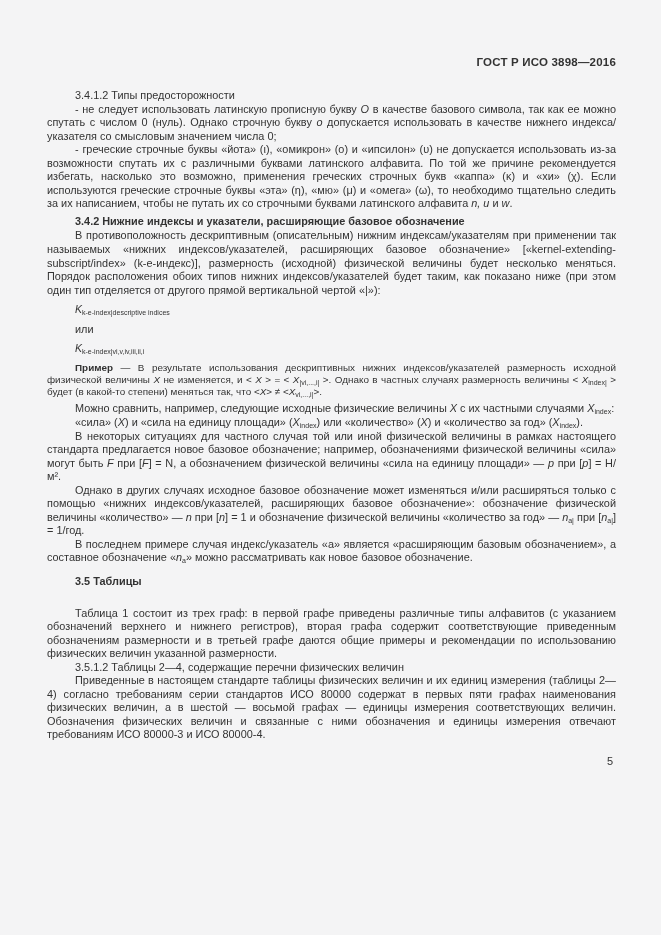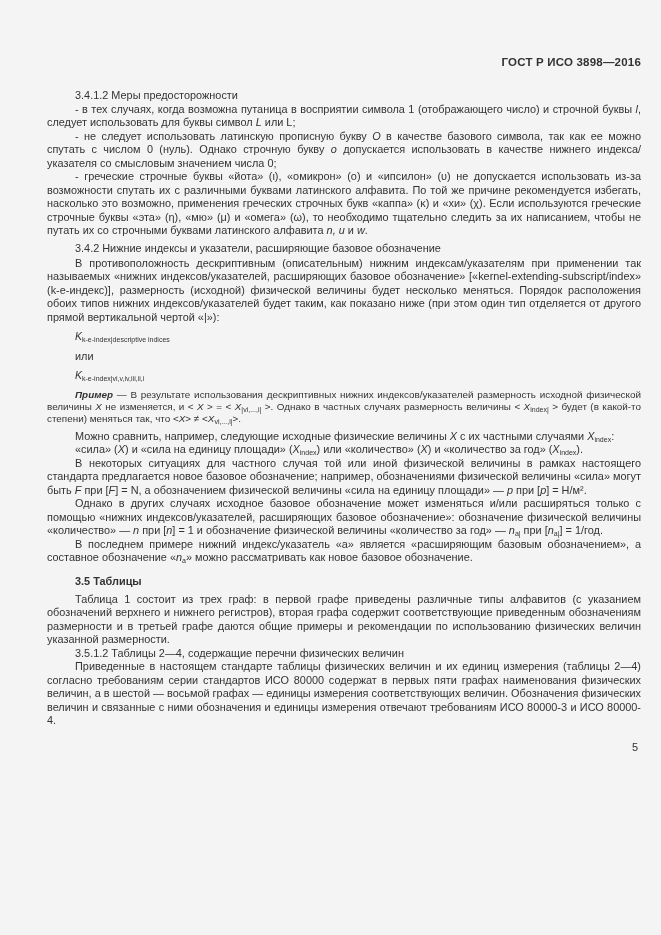--- a/index.html
+++ b/index.html
@@ -11,97 +11,96 @@
     width:661px;height:935px;
     background:var(--bg);
     color:var(--ink);
     font-family:"Liberation Sans", sans-serif;
     -webkit-font-smoothing:antialiased;
   }
   .page{
     position:relative;
     width:661px;height:935px;
     box-sizing:border-box;
-    padding:56px 20px 0 47px;
+    padding:56px 45px 0 47px;
     overflow:hidden;
   }
   .running-header{
     text-align:right;
     font-weight:bold;
     font-size:11.5px;
     line-height:12px;
     margin-bottom:21px;
     letter-spacing:0.2px;
   }
   .content p{
     margin:0;
     font-size:10.9px;
     line-height:13.55px;
     text-align:justify;
     text-indent:28px;
   }
   .content p.h{
-    font-weight:normal;
+    font-weight:bold;
     margin-top:4px;
     margin-bottom:1px;
     text-align:left;
   }
   .content p.H{
     font-weight:bold;
     margin-top:10px;
-    margin-bottom:4px;
+    margin-bottom:18px;
     text-align:left;
   }
   .content p.f{
     margin:6px 0;
     text-align:left;
     font-size:10.5px;
   }
   .content p.ex{
     font-size:9.9px;
     line-height:12.2px;
     margin:4px 0;
   }
   .content .i{font-style:italic;}
-  .content .bi{font-weight:bold;font-style:italic;}
+  .content .bi{font-weight:bold;}
   .content sub{
     font-size:7px;
     line-height:0;
     vertical-align:-2px;
     letter-spacing:0;
   }
   .page-number{
     text-align:right;
     font-size:11px;
     margin-top:13px;
     padding-right:3px;
   }
 </style>
 </head>
 <body>
 
 <div class="page">
   <div class="running-header">ГОСТ Р ИСО 3898—2016</div>
 
   <main class="content">
-      <p class="p"><span>3.4.1.2 Меры предосторожности</span></p>
-      <p class="p"><span>- в тех случаях, когда возможна путаница в восприятии символа 1 (отображающего число) и строчной буквы </span><span class="i">l</span><span>, следует использовать для буквы символ </span><span class="i">L</span><span> или L;</span></p>
+      <p class="p"><span>3.4.1.2 Типы предосторожности</span></p>
       <p class="p"><span>- не следует использовать латинскую прописную букву </span><span class="i">O</span><span> в качестве базового символа, так как ее можно спутать с числом 0 (нуль). Однако строчную букву </span><span class="i">o</span><span> допускается использовать в качестве нижнего индекса/указателя со смысловым значением числа 0;</span></p>
       <p class="p"><span>- греческие строчные буквы «йота» (ι), «омикрон» (ο) и «ипсилон» (υ) не допускается использовать из-за возможности спутать их с различными буквами латинского алфавита. По той же причине рекомендуется избегать, насколько это возможно, применения греческих строчных букв «каппа» (κ) и «хи» (χ). Если используются греческие строчные буквы «эта» (η), «мю» (μ) и «омега» (ω), то необходимо тщательно следить за их написанием, чтобы не путать их со строчными буквами латинского алфавита </span><span class="i">n, u</span><span> и </span><span class="i">w</span><span>.</span></p>
       <p class="h"><span>3.4.2 Нижние индексы и указатели, расширяющие базовое обозначение</span></p>
       <p class="p"><span>В противоположность дескриптивным (описательным) нижним индексам/указателям при применении так называемых «нижних индексов/указателей, расширяющих базовое обозначение» [«kernel-extending-subscript/index» (k-e-индекс)], размерность (исходной) физической величины будет несколько меняться. Порядок расположения обоих типов нижних индексов/указателей будет таким, как показано ниже (при этом один тип отделяется от другого прямой вертикальной чертой «|»):</span></p>
       <p class="f"><span class="i">K</span><sub>k-e-index|descriptive indices</sub></p>
       <p class="p"><span>или</span></p>
       <p class="f"><span class="i">K</span><sub>k-e-index|vi,v,iv,iii,ii,i</sub></p>
       <p class="ex"><span class="bi">Пример</span><span> — В результате использования дескриптивных нижних индексов/указателей размерность исходной физической величины </span><span class="i">X</span><span> не изменяется, и &lt; </span><span class="i">X</span><span> &gt; = &lt; </span><span class="i">X</span><sub>|vi,...,i|</sub><span> &gt;. Однако в частных случаях размерность величины &lt; </span><span class="i">X</span><sub>index|</sub><span> &gt; будет (в какой-то степени) меняться так, что &lt;</span><span class="i">X</span><span>&gt; ≠ &lt;</span><span class="i">X</span><sub>vi,...,i|</sub><span>&gt;.</span></p>
       <p class="p"><span>Можно сравнить, например, следующие исходные физические величины </span><span class="i">X</span><span> с их частными случаями </span><span class="i">X</span><sub>index</sub><span>:</span></p>
       <p class="p"><span>«сила» (</span><span class="i">X</span><span>) и «сила на единицу площади» (</span><span class="i">X</span><sub>index</sub><span>) или «количество» (</span><span class="i">X</span><span>) и «количество за год» (</span><span class="i">X</span><sub>index</sub><span>).</span></p>
       <p class="p"><span>В некоторых ситуациях для частного случая той или иной физической величины в рамках настоящего стандарта предлагается новое базовое обозначение; например, обозначениями физической величины «сила» могут быть </span><span class="i">F</span><span> при [</span><span class="i">F</span><span>] = N, а обозначением физической величины «сила на единицу площади» — </span><span class="i">p</span><span> при [</span><span class="i">p</span><span>] = Н/м².</span></p>
       <p class="p"><span>Однако в других случаях исходное базовое обозначение может изменяться и/или расширяться только с помощью «нижних индексов/указателей, расширяющих базовое обозначение»: обозначение физической величины «количество» — </span><span class="i">n</span><span> при [</span><span class="i">n</span><span>] = 1 и обозначение физической величины «количество за год» — </span><span class="i">n</span><sub>a|</sub><span> при [</span><span class="i">n</span><sub>a|</sub><span>] = 1/год.</span></p>
-      <p class="p"><span>В последнем примере нижний индекс/указатель «а» является «расширяющим базовым обозначением», а составное обозначение «</span><span class="i">n</span><sub>a</sub><span>» можно рассматривать как новое базовое обозначение.</span></p>
+      <p class="p"><span>В последнем примере случая индекс/указатель «а» является «расширяющим базовым обозначением», а составное обозначение «</span><span class="i">n</span><sub>a</sub><span>» можно рассматривать как новое базовое обозначение.</span></p>
       <p class="H"><span>3.5 Таблицы</span></p>
       <p class="p"><span>Таблица 1 состоит из трех граф: в первой графе приведены различные типы алфавитов (с указанием обозначений верхнего и нижнего регистров), вторая графа содержит соответствующие приведенным обозначениям размерности и в третьей графе даются общие примеры и рекомендации по использованию физических величин указанной размерности.</span></p>
       <p class="p"><span>3.5.1.2 Таблицы 2—4, содержащие перечни физических величин</span></p>
       <p class="p"><span>Приведенные в настоящем стандарте таблицы физических величин и их единиц измерения (таблицы 2—4) согласно требованиям серии стандартов ИСО 80000 содержат в первых пяти графах наименования физических величин, а в шестой — восьмой графах — единицы измерения соответствующих величин. Обозначения физических величин и связанные с ними обозначения и единицы измерения отвечают требованиям ИСО 80000-3 и ИСО 80000-4.</span></p>
     </main>
 
   <div class="page-number">5</div>
 </div>
 
 </body></html>

